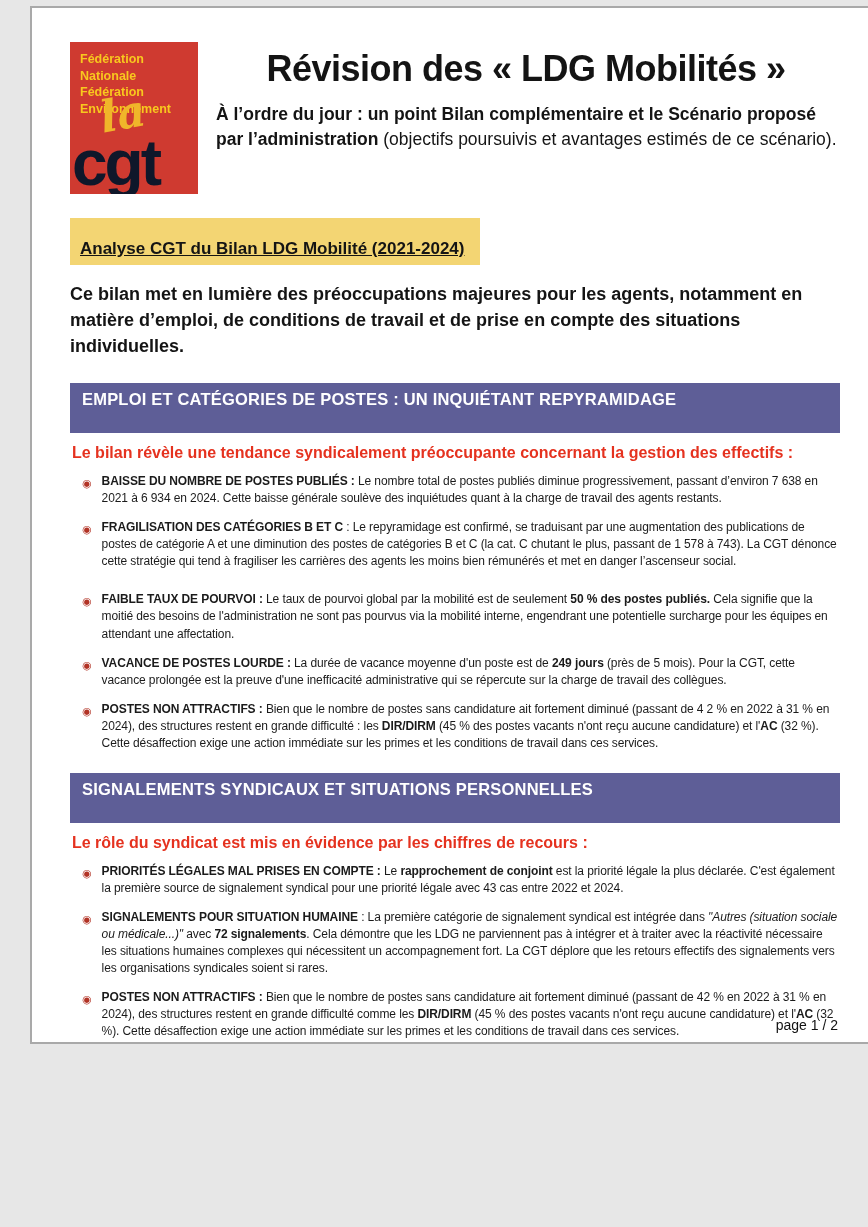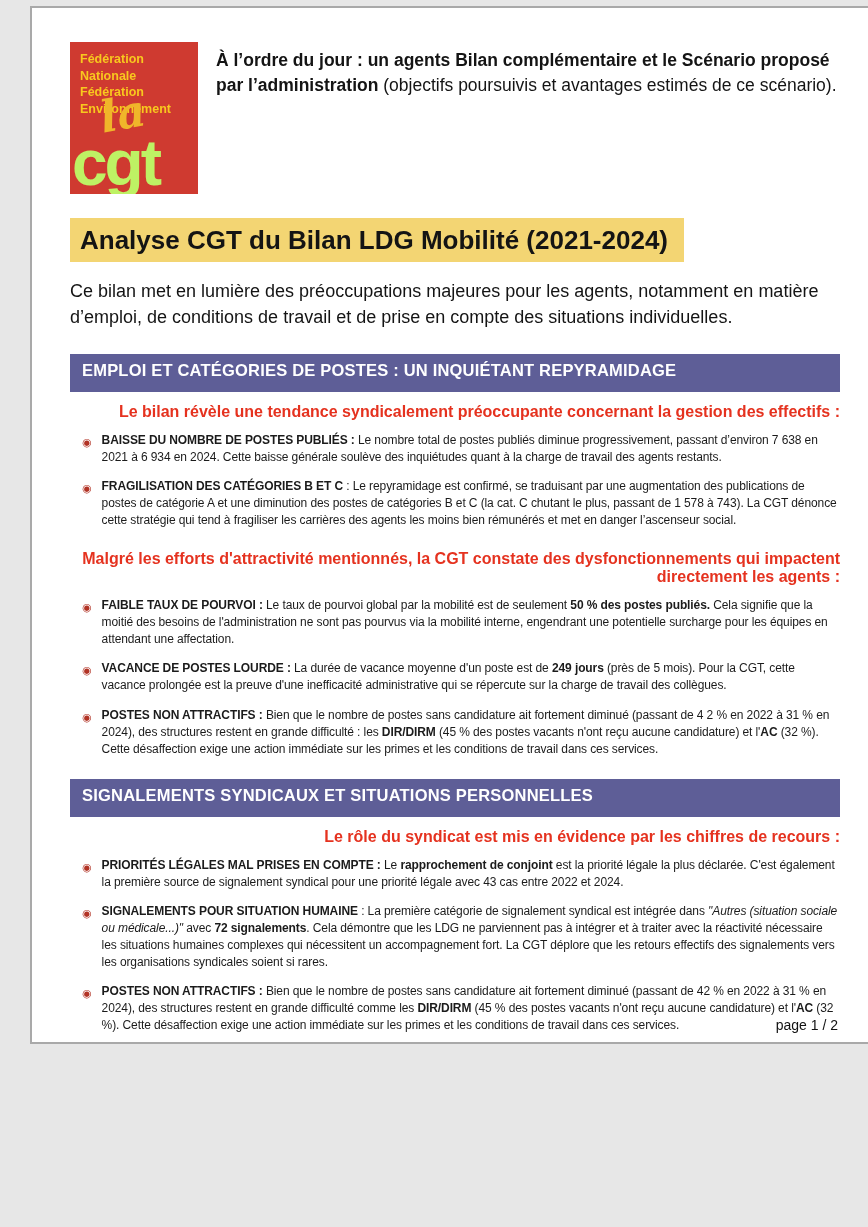--- a/index.html
+++ b/index.html
@@ -28,40 +28,40 @@
   .logo-org { color:#f8c81e; font-weight:bold; font-size:12.5px; line-height:1.32; }
   .logo-org span { display:block; }
   .logo-la {
     position:absolute; left:30px; top:50px;
     color:#f0b52a; font-family:"DejaVu Serif", serif;
     font-style:italic; font-weight:bold; font-size:44px;
     transform:rotate(-10deg); line-height:1;
   }
   .logo-cgt {
     position:absolute; left:2px; bottom:0px;
-    color:#bef264; font-weight:800; font-size:64px;
+    color:#0f172a; font-weight:800; font-size:64px;
     letter-spacing:-3px; line-height:0.95;
   }
   .head-text { flex:1; text-align:center; padding-top:6px; min-width:0; }
   .title { font-size:36px; font-weight:bold; color:#141414; margin:0 0 12px; letter-spacing:-0.5px; }
   .subtitle { color:#e5321f; font-size:21px; font-weight:bold; margin:0 0 13px; }
   .agenda { text-align:left; font-size:17.5px; line-height:1.4; color:#141414; margin:0 0 0 4px; }
   
   .yellow-head {
     display:inline-block; background:#f3d573; color:#141414;
-    font-size:26px; font-weight:bold; padding:7px 16px 6px 10px; margin:2px 0 16px;
+    font-size:17px; font-weight:bold; padding:21px 16px 6px 10px; margin:2px 0 16px;text-decoration:underline;
   }
-  .intro { font-size:18px; font-weight:normal; line-height:1.45; color:#141414; margin:0 0 24px; }
+  .intro { font-size:18px; font-weight:bold; line-height:1.45; color:#141414; margin:0 0 24px; }
   
   .section { margin-bottom:21px; }
   .sec-header {
     background:#5e5e97; color:#ffffff; font-weight:bold;
-    font-size:16.5px; padding:7px 12px 12px; letter-spacing:0.2px;
+    font-size:16.5px; padding:7px 12px 24px; letter-spacing:0.2px;
   }
-  .sec-lead { color:#e5321f; font-weight:bold; font-size:16px; margin:11px 0 11px 2px;text-align:right; }
+  .sec-lead { color:#e5321f; font-weight:bold; font-size:16px; margin:11px 0 11px 2px; }
   .bullets { margin-left:12px; }
   .bullet { display:flex; gap:10px; margin-bottom:12px; }
   .marker { color:#b23325; font-size:11px; flex:none; padding-top:3px; line-height:1.4; }
   .btext { font-size:12px; line-height:1.42; margin:0; color:#1b1b1b; letter-spacing:-0.1px; }
   .footer { position:absolute; right:40px; bottom:9px; font-size:14px; color:#111111; }
   .b { font-weight:bold; } .i { font-style:italic; }
 </style>
 </head>
 <body>
 
@@ -72,21 +72,22 @@
       <div class="logo-org">
         <span>Fédération</span>
         <span>Nationale</span>
         <span>Fédération</span>
         <span>Environnement</span>
       </div>
       <div class="logo-la">la</div>
       <div class="logo-cgt">cgt</div>
     </div>
     <div class="head-text">
-      <p class="agenda"><span class="b">À l’ordre du jour : un agents Bilan complémentaire et le Scénario proposé par l’administration</span><span> (objectifs poursuivis et avantages estimés de ce scénario).</span></p>
+      <h1 class="title">Révision des « LDG Mobilités »</h1>
+      <p class="agenda"><span class="b">À l’ordre du jour : un point Bilan complémentaire et le Scénario proposé par l’administration</span><span> (objectifs poursuivis et avantages estimés de ce scénario).</span></p>
     </div>
   </header>
 
   <div class="yellow-head">Analyse CGT du Bilan LDG Mobilité (2021-2024)</div>
   <p class="intro">Ce bilan met en lumière des préoccupations majeures pour les agents, notamment en matière d’emploi, de conditions de travail et de prise en compte des situations individuelles.</p>
 
   <div id="sections">
       <section class="section">
         <div class="sec-header">EMPLOI ET CATÉGORIES DE POSTES : UN INQUIÉTANT REPYRAMIDAGE</div>
         <p class="sec-lead">Le bilan révèle une tendance syndicalement préoccupante concernant la gestion des effectifs :</p>
@@ -95,21 +96,20 @@
             <span class="marker">◉</span>
             <p class="btext"><span class="b ">BAISSE DU NOMBRE DE POSTES PUBLIÉS : </span><span>Le nombre total de postes publiés diminue progressivement, passant d’environ 7 638 en 2021 à 6 934 en 2024. Cette baisse générale soulève des inquiétudes quant à la charge de travail des agents restants.</span></p>
           </div>
           <div class="bullet">
             <span class="marker">◉</span>
             <p class="btext"><span class="b ">FRAGILISATION DES CATÉGORIES B ET C</span><span> : Le repyramidage est confirmé, se traduisant par une augmentation des publications de postes de catégorie A et une diminution des postes de catégories B et C (la cat. C chutant le plus, passant de 1 578 à 743). La CGT dénonce cette stratégie qui tend à fragiliser les carrières des agents les moins bien rémunérés et met en danger l’ascenseur social.</span></p>
           </div>
         </div>
       </section>
       <section class="section">
-        <p class="sec-lead">Malgré les efforts d'attractivité mentionnés, la CGT constate des dysfonctionnements qui impactent directement les agents :</p>
         <div class="bullets">
           <div class="bullet">
             <span class="marker">◉</span>
             <p class="btext"><span class="b ">FAIBLE TAUX DE POURVOI : </span><span>Le taux de pourvoi global par la mobilité est de seulement </span><span class="b ">50 % des postes publiés.</span><span> Cela signifie que la moitié des besoins de l'administration ne sont pas pourvus via la mobilité interne, engendrant une potentielle surcharge pour les équipes en attendant une affectation.</span></p>
           </div>
           <div class="bullet">
             <span class="marker">◉</span>
             <p class="btext"><span class="b ">VACANCE DE POSTES LOURDE : </span><span>La durée de vacance moyenne d'un poste est de </span><span class="b ">249 jours</span><span> (près de 5 mois). Pour la CGT, cette vacance prolongée est la preuve d'une inefficacité administrative qui se répercute sur la charge de travail des collègues.</span></p>
           </div>
           <div class="bullet">

